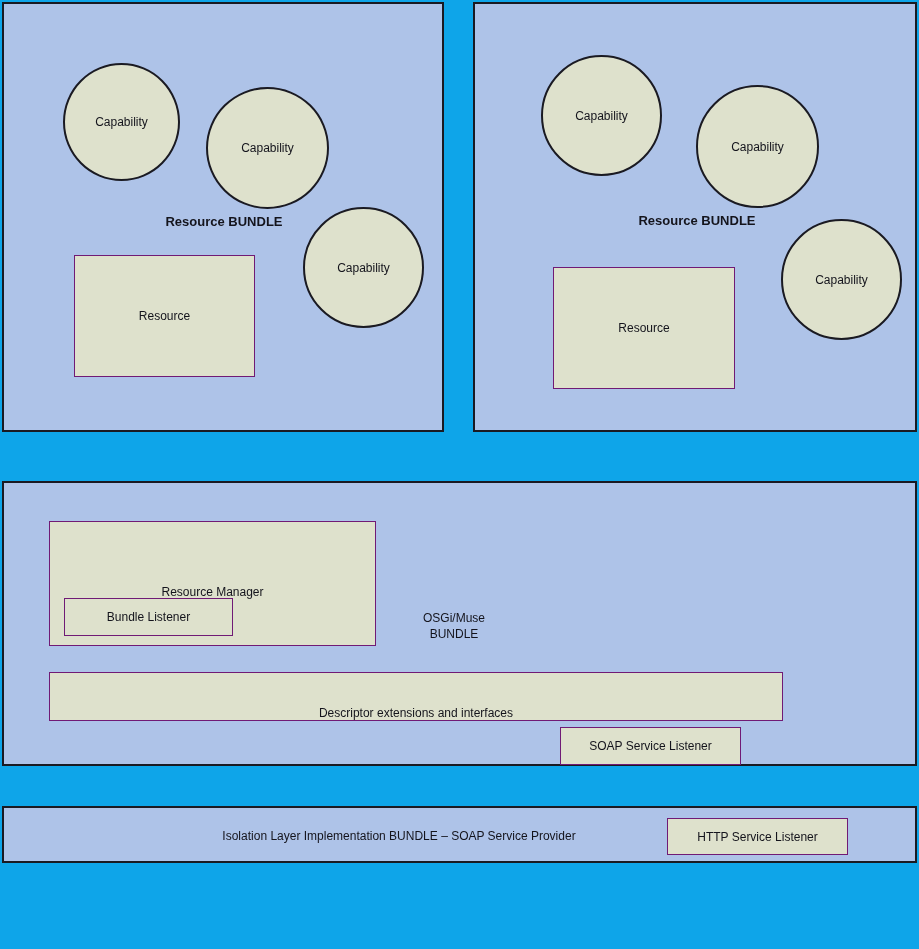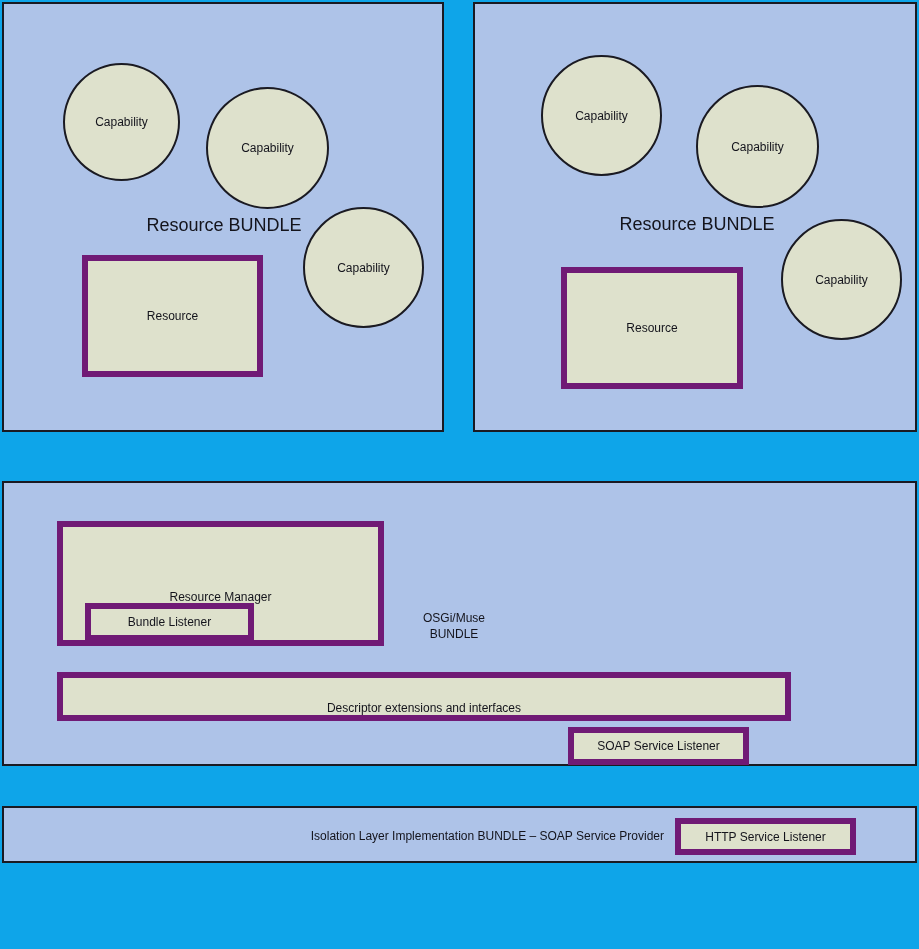--- a/index.html
+++ b/index.html
@@ -20,27 +20,26 @@
   }
   .panel {
     position: absolute;
     background: #aec3e8;
     border: 2px solid #1a1a22;
     box-sizing: border-box;
   }
   .node-rect {
     position: absolute;
     background: #dee1cc;
-    border: 6px solid #701a75;
+    border: 1px solid #701a75;
     box-sizing: border-box;
     display: flex;
     align-items: center;
     justify-content: center;
     text-align: center;
-    margin-left: 8px;
   }
   .node-circle {
     position: absolute;
     background: #dee1cc;
     border: 2px solid #1a1a22;
     box-sizing: border-box;
     border-radius: 50%;
     display: flex;
     align-items: center;
     justify-content: center;
@@ -52,21 +51,21 @@
     color: #14141c;
     line-height: 1.35;
     white-space: pre-line;
   }
   .lbl {
     color: #14141c;
     font-size: 12px;
     pointer-events: none;
   }
   .lbl-12 { font-size: 12px; }
-  .lbl-13 { font-size: 18px; }
+  .lbl-13 { font-size: 13px; font-weight: bold; }
   .rm-label {
     position: absolute;
     left: 0;
     right: 0;
     top: 63px;
     text-align: center;
   }
 </style>
 </head>
 <body>
@@ -132,21 +131,21 @@
     <div class="node-rect lbl lbl-12" style="left:556px; top:244px; width:181px; height:38px;">
       <span>SOAP Service Listener</span>
     </div>
 
     <div class="free-label lbl lbl-12" style="left:375px; top:127px; width:150px;">OSGi/Muse
 BUNDLE</div>
   </div>
 
   <div class="panel" style="left:2px; top:806px; width:915px; height:57px;">
 
-    <div class="free-label lbl lbl-12" style="left:130px; top:20px; width:530px;text-align:right;">Isolation Layer Implementation BUNDLE – SOAP Service Provider</div>
+    <div class="free-label lbl lbl-12" style="left:130px; top:20px; width:530px;">Isolation Layer Implementation BUNDLE – SOAP Service Provider</div>
 
     <div class="node-rect lbl lbl-12" style="left:663px; top:10px; width:181px; height:37px;">
       <span>HTTP Service Listener</span>
     </div>
   </div>
 
 
 </div>
 
 </body></html>

